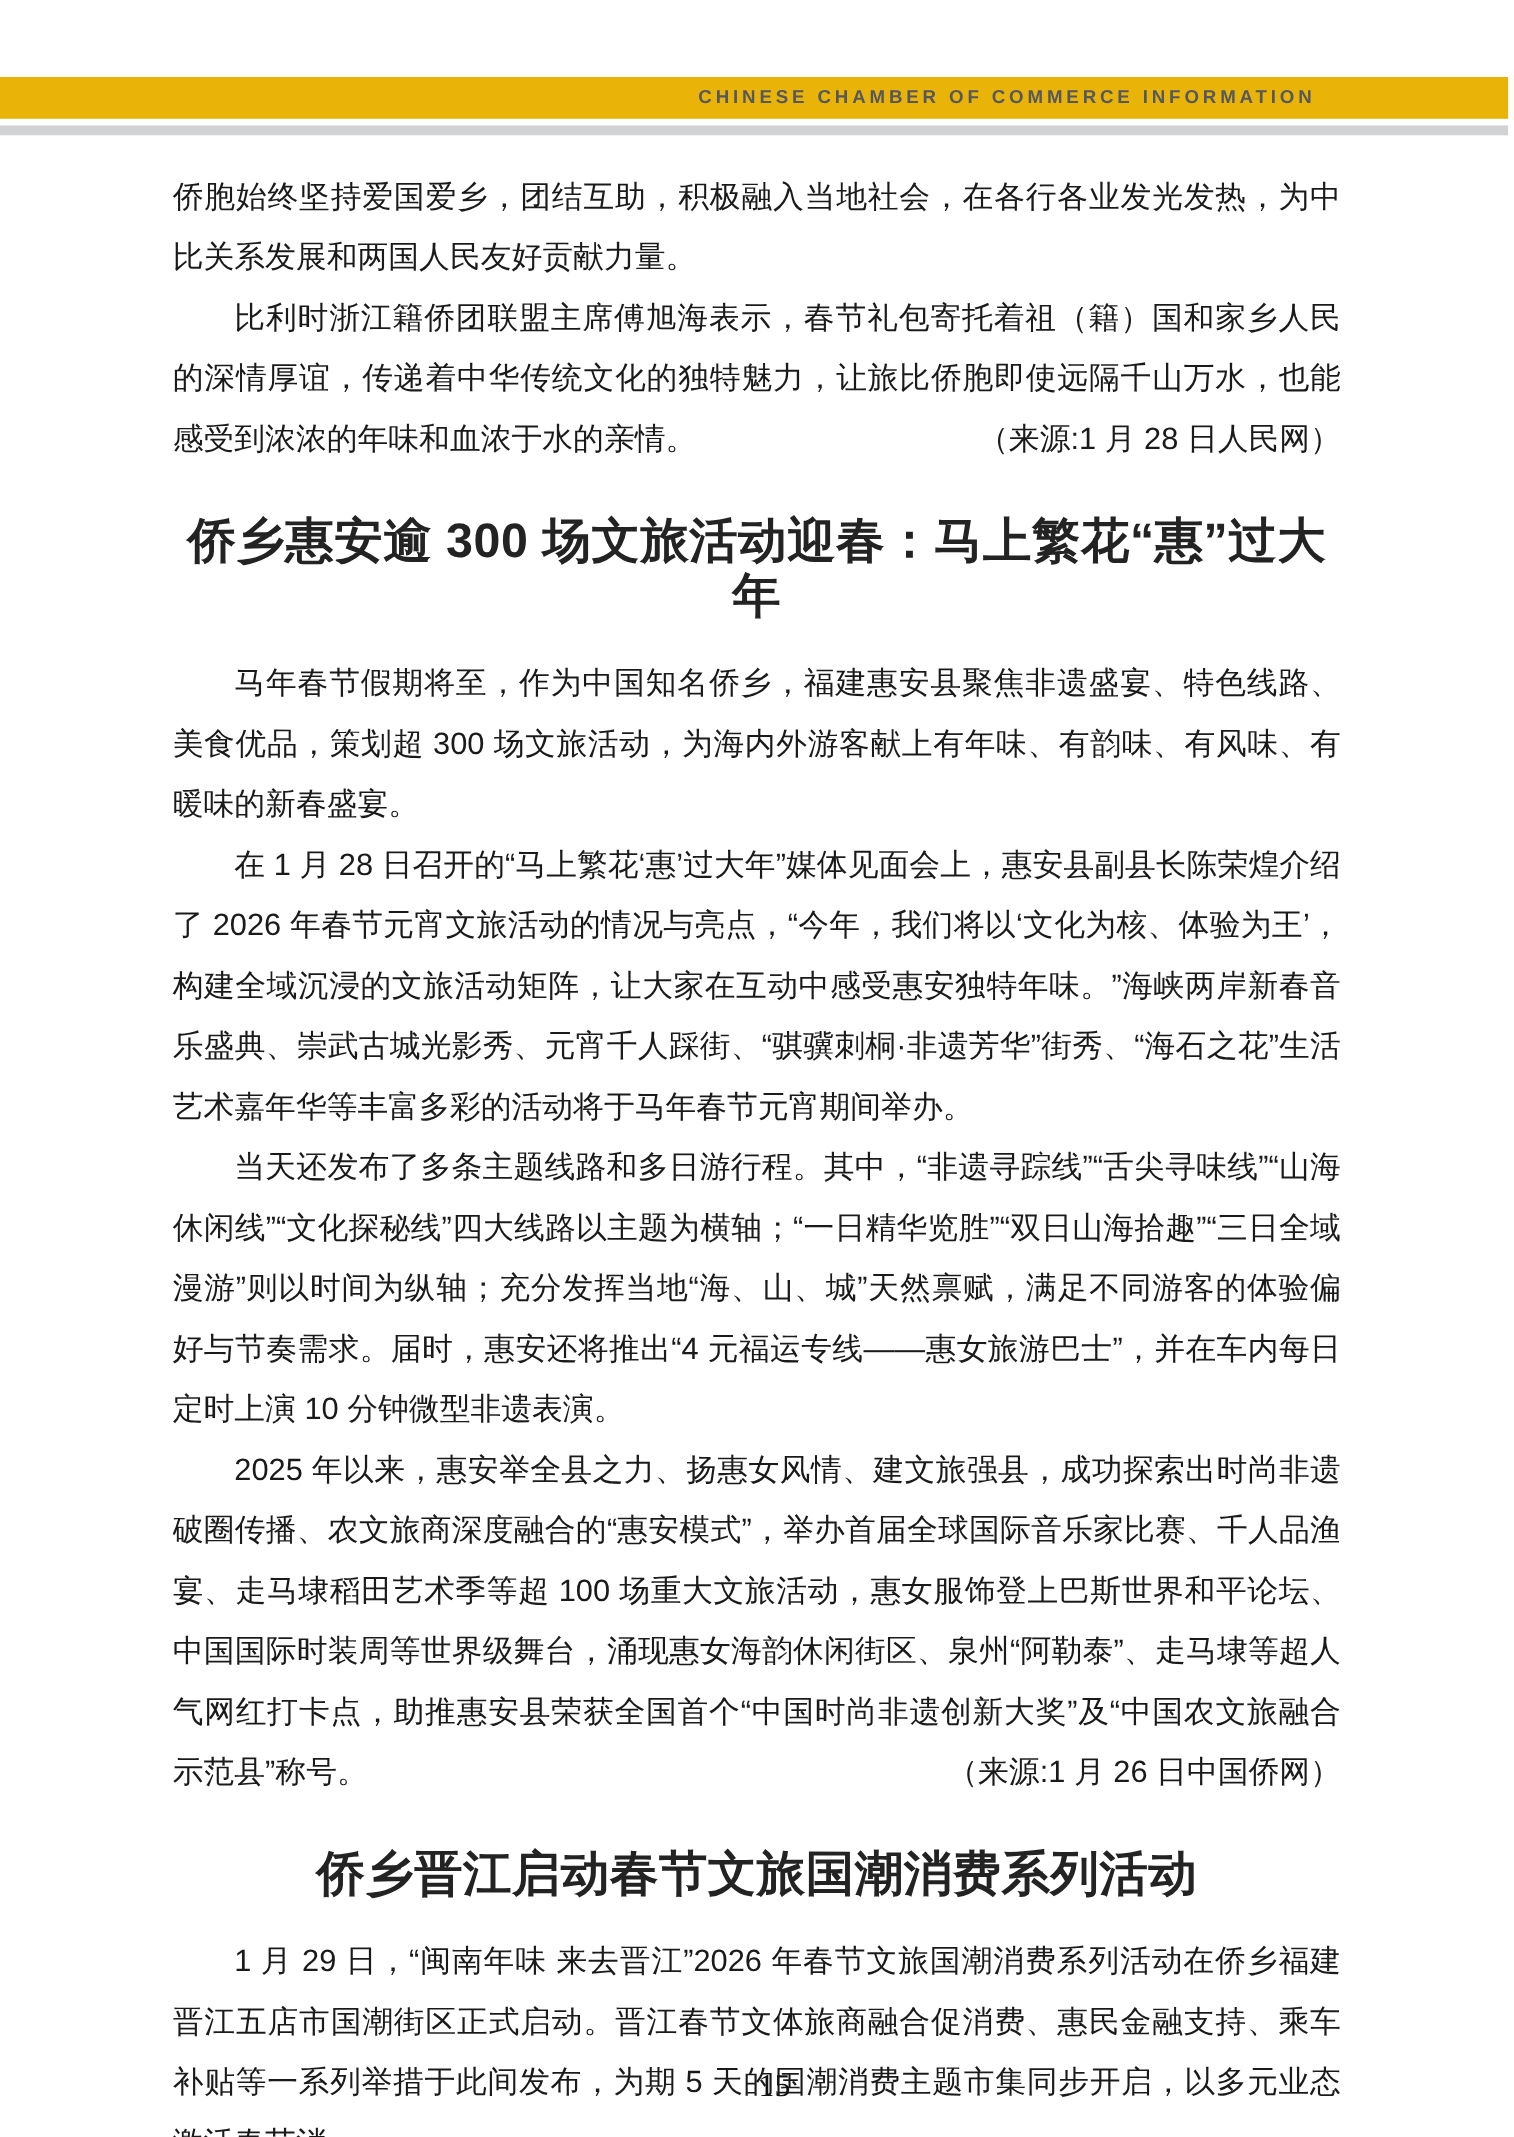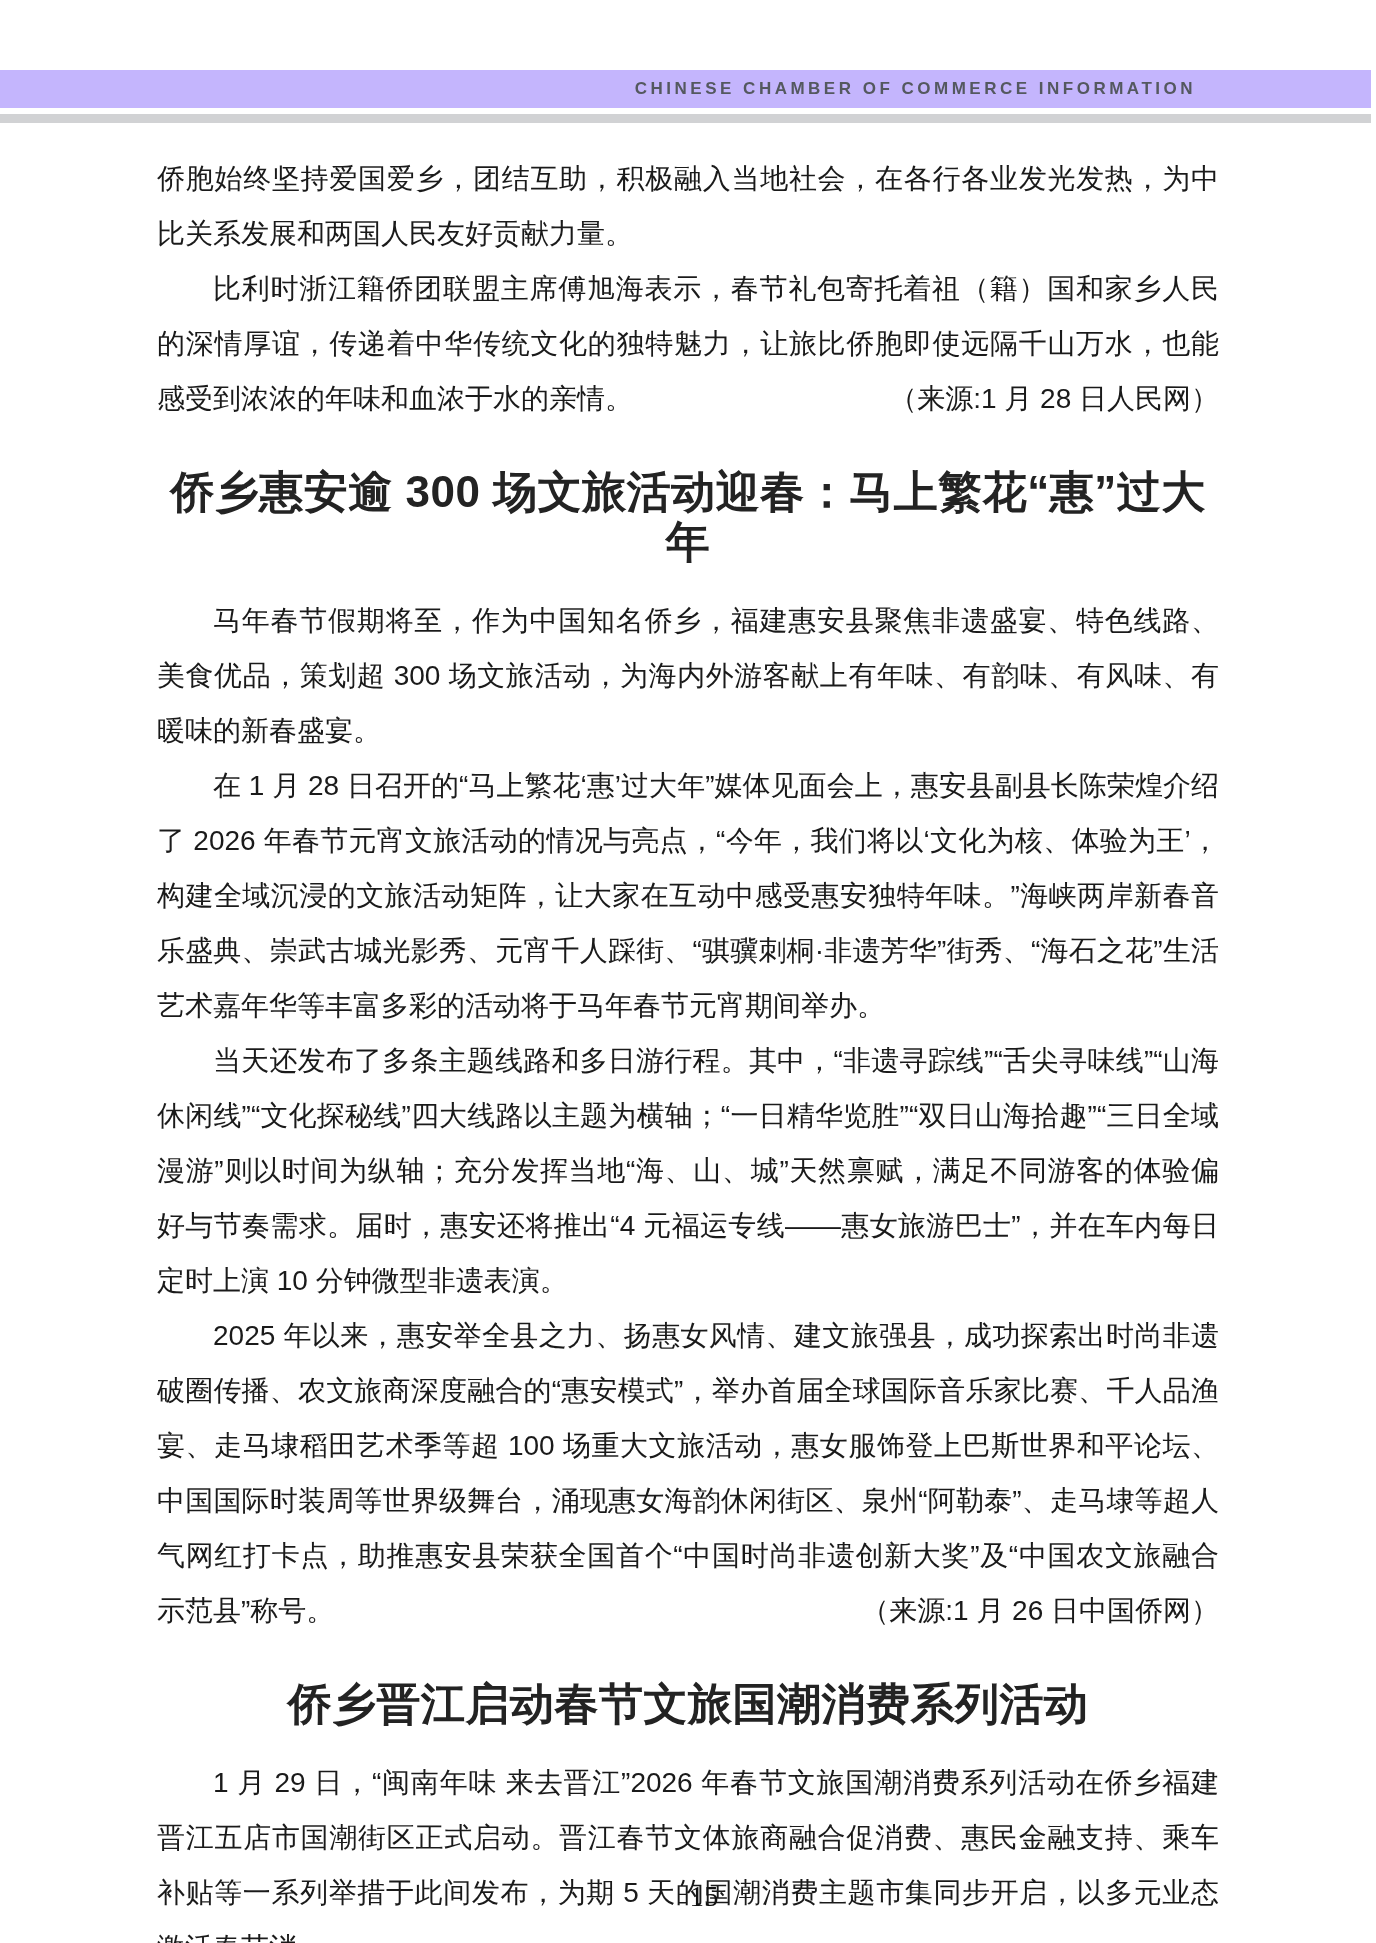--- a/index.html
+++ b/index.html
@@ -14,21 +14,21 @@
     font-family: "Liberation Sans", sans-serif;
     color: #1a1a1a;
     overflow: hidden;
   }
   
   .page-header {
     padding-top: 70px;
   }
   .header-band {
     height: 38px;
-    background: #c4b5fd;
+    background: #eab308;
     margin-right: 5px;
     display: flex;
     align-items: center;
     justify-content: flex-end;
     padding-right: 175px;
     box-sizing: border-box;
   }
   .header-title {
     font-size: 17px;
     font-weight: bold;

